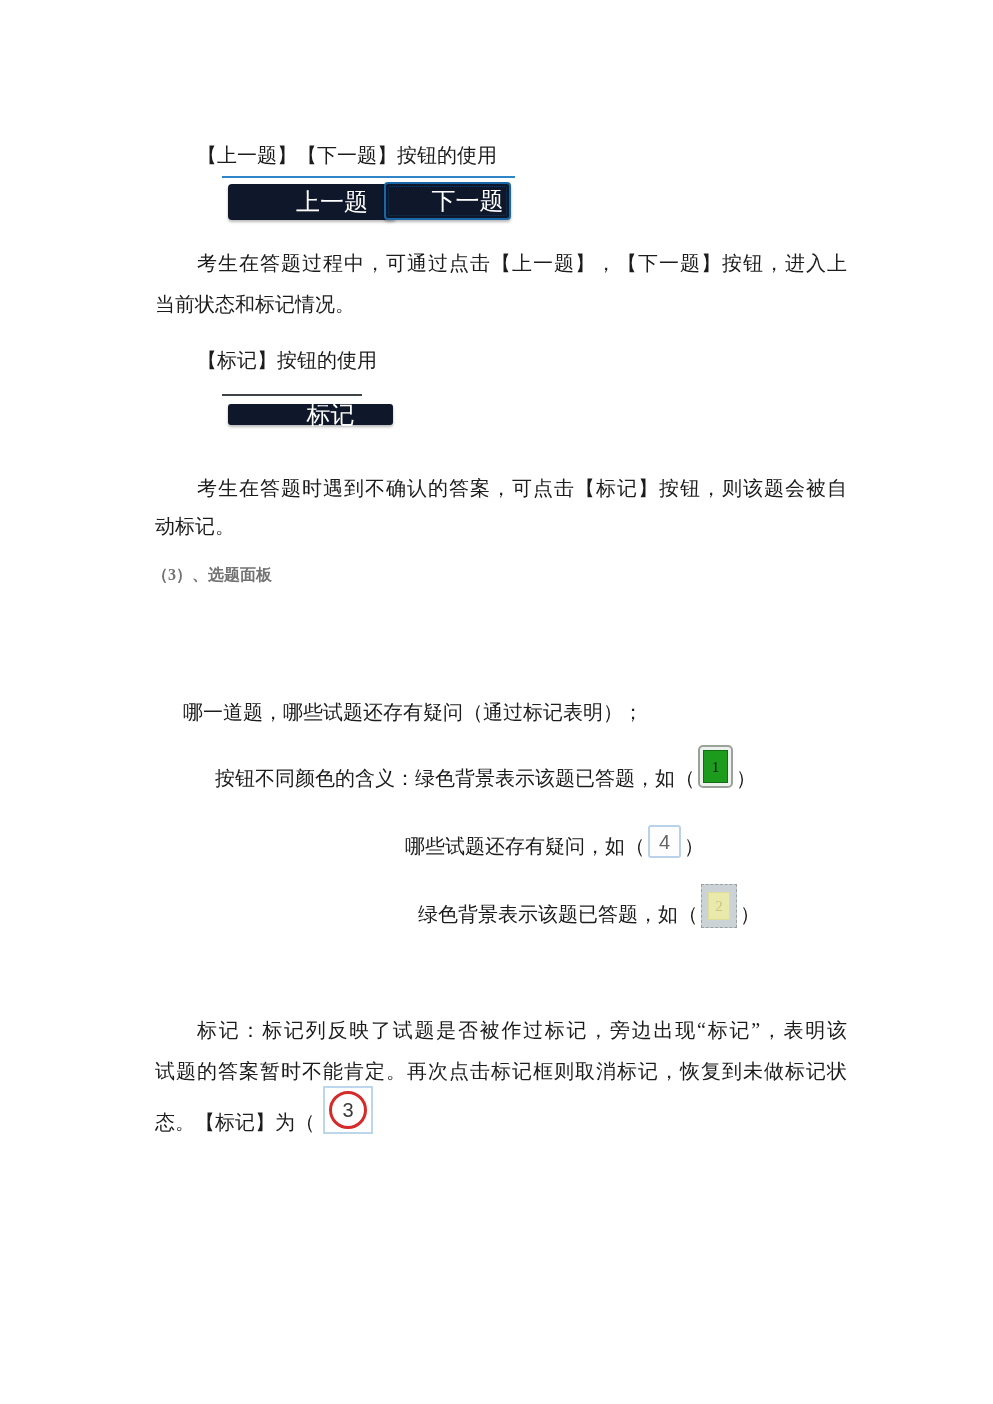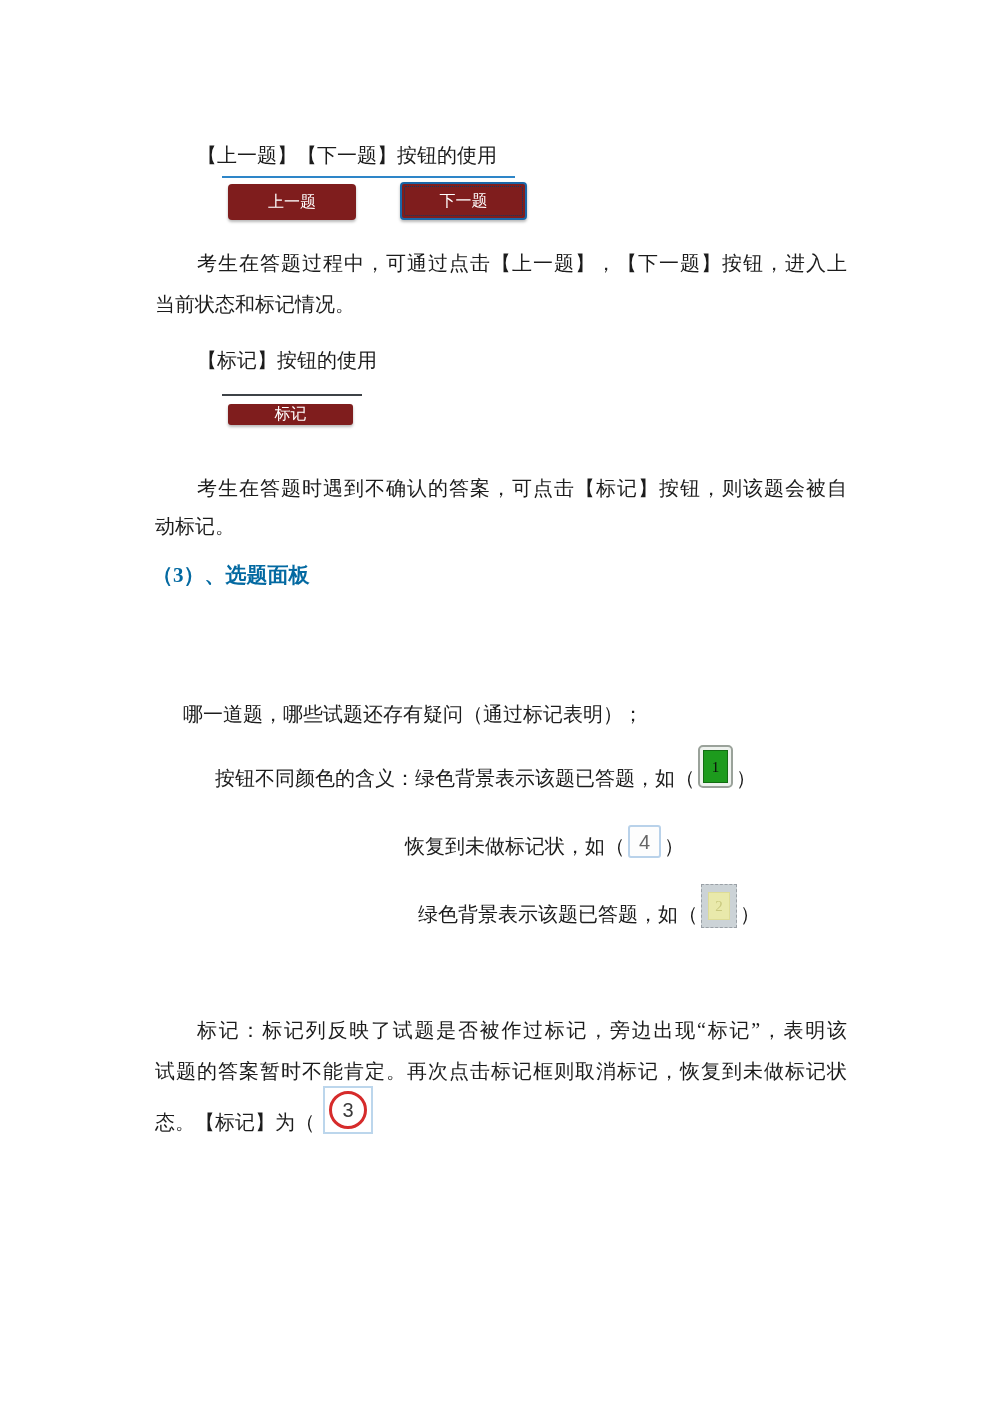--- a/index.html
+++ b/index.html
@@ -9,36 +9,37 @@
     color:#1c1c1c;overflow:hidden;
   }
   .line{
     position:absolute;font-size:20px;line-height:26px;white-space:nowrap;
   }
   .jline{
     position:absolute;font-size:20px;line-height:26px;
     text-align:justify;text-align-last:justify;white-space:normal;
   }
   .heading-bold{
-    position:absolute;font-size:21px;line-height:28px;font-weight:700;
-    white-space:nowrap;color:#0369a1;
+    position:absolute;font-size:16px;line-height:28px;font-weight:700;
+    white-space:nowrap;color:#737373;
   }
   
   .shot{position:absolute;}
   .shot-nav{border-top:2px solid #2e86c8;width:293px;height:46px;}
   .shot-mark{border-top:2px solid #3e4347;width:140px;height:46px;}
   .btn{
     position:absolute;display:flex;align-items:center;justify-content:center;
-    background:#7f1d1d;color:#ffffff;font-size:16px;
+    background:#0f172a;color:#ffffff;font-size:24px;
     font-family:"Liberation Sans","DejaVu Sans",sans-serif;
     border-radius:4px;box-shadow:0 2px 3px rgba(0,0,0,0.28);
     cursor:default;
+    padding-left:40px;
   }
   .btn-prev{left:6px;top:6px;width:128px;height:36px;}
-  .btn-next{left:162px;top:4px;width:127px;height:38px;border:2px solid #1a67a8;box-sizing:border-box;margin-left:16px;}
+  .btn-next{left:162px;top:4px;width:127px;height:38px;border:2px solid #1a67a8;box-sizing:border-box;}
   .btn-next::after{
     content:"";position:absolute;left:2px;top:2px;right:2px;bottom:2px;
     border:1px dotted #0c3a66;border-radius:2px;pointer-events:none;
   }
   .btn-mark{left:6px;top:8px;width:125px;height:21px;border-radius:3px;}
   
   .legend-row{
     position:absolute;display:flex;align-items:flex-end;
     font-size:20px;line-height:28px;white-space:nowrap;
   }
@@ -98,32 +99,32 @@
 
   <div class="shot shot-mark" style="left:222px;top:394px;">
     <div class="btn btn-mark">标记</div>
   </div>
 
   <div class="jline" style="left:197px;top:475px;width:650px;">考生在答题时遇到不确认的答案，可点击【标记】按钮，则该题会被自</div>
   <div class="line" style="left:155px;top:515px;font-family:Liberation Mono, monospace;">动标记。</div>
 
   <div class="heading-bold" style="left:152px;top:561px;">（3）、选题面板</div>
 
-  <div class="line" style="left:183px;top:701px;">哪一道题，哪些试题还存有疑问（通过标记表明）；</div>
+  <div class="line" style="left:183px;top:701px;font-family:Liberation Mono, monospace;">哪一道题，哪些试题还存有疑问（通过标记表明）；</div>
 
   <div class="legend-row" style="left:215px;top:744px;height:48px;">
     <span>按钮不同颜色的含义：绿色背景表示该题已答题，如（</span>
     <span class="qbtn-green-frame">
       <span class="qbtn-green">1</span>
     </span>
     <span>）</span>
   </div>
 
   <div class="legend-row" style="left:405px;top:822px;height:38px;">
-    <span>恢复到未做标记状，如（</span>
+    <span>哪些试题还存有疑问，如（</span>
     <span class="qbtn-white">4</span>
     <span>）</span>
   </div>
 
   <div class="legend-row" style="left:418px;top:881px;height:47px;">
     <span>绿色背景表示该题已答题，如（</span>
     <span class="qbtn-yellow-frame">
       <span class="qbtn-yellow">2</span>
     </span>
     <span>）</span>

